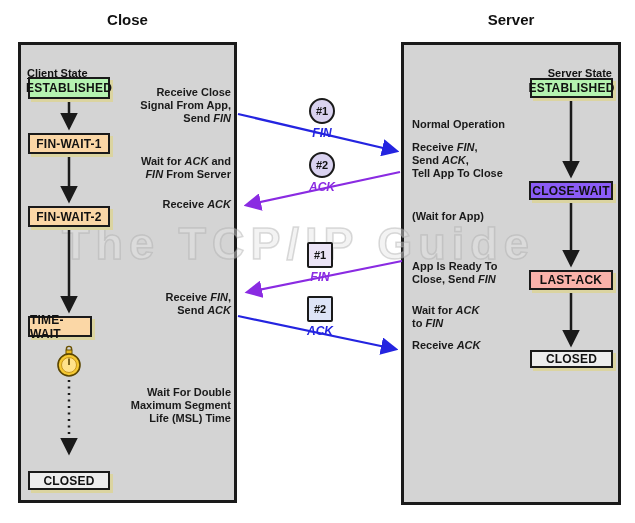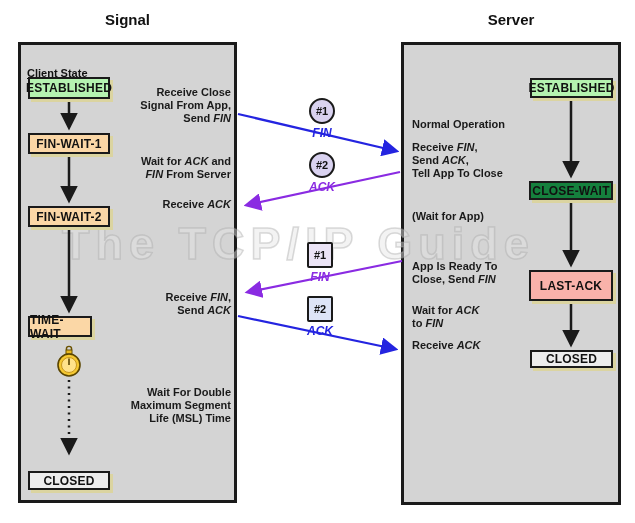--- a/index.html
+++ b/index.html
@@ -30,21 +30,21 @@
     position:absolute;left:62px;top:218px;font-weight:bold;font-size:45px;letter-spacing:6px;white-space:nowrap;
     color:rgba(228,228,228,0.45);-webkit-text-stroke:1.5px rgba(166,166,166,0.40);
   }
   svg.layer{position:absolute;left:0;top:0;pointer-events:none;}
 </style>
 </head>
 <body>
 
 <div id="stage">
 
-  <div class="title" style="left:18px;top:11px;width:219px;">Signal</div>
+  <div class="title" style="left:18px;top:11px;width:219px;">Close</div>
   <div class="title" style="left:401px;top:11px;width:220px;">Server</div>
 
   <div class="panel" style="left:18px;top:42px;width:219px;height:461px;"></div>
   <div class="panel" style="left:401px;top:42px;width:220px;height:463px;"></div>
 
   <div id="watermark">The TCP/IP Guide</div>
 
   <svg class="layer" width="635" height="523" viewBox="0 0 635 523">
     <defs>
       <marker id="mblack" viewBox="0 0 10 10" refX="8" refY="5" markerWidth="7" markerHeight="7" orient="auto-start-reverse">
@@ -94,24 +94,25 @@
 Send </span><span class="it">FIN</span></div>
   <div class="note r" style="left:86px;top:155px;width:145px;"><span>Wait for </span><span class="it">ACK</span><span> and
 </span><span class="it">FIN</span><span> From Server</span></div>
   <div class="note r" style="left:86px;top:198px;width:145px;"><span>Receive </span><span class="it">ACK</span></div>
   <div class="note r" style="left:86px;top:291px;width:145px;"><span>Receive </span><span class="it">FIN</span><span>,
 Send </span><span class="it">ACK</span></div>
   <div class="note r" style="left:86px;top:386px;width:145px;"><span>Wait For Double
 Maximum Segment
 Life (MSL) Time</span></div>
 
+  <div class="heading" style="left:480px;top:51px;width:132px;text-align:right;">Server State</div>
 
   <div class="state" style="left: 530px; top: 78px; width: 83px; height: 20px; background-color: rgb(181, 242, 176);">ESTABLISHED</div>
-  <div class="state" style="left: 529px; top: 181px; width: 84px; height: 19px; background-color: #15803d;">CLOSE-WAIT</div>
-  <div class="state" style="left: 529px; top: 270px; width: 84px; height: 31px; background-color: rgb(249, 178, 170);">LAST-ACK</div>
+  <div class="state" style="left: 529px; top: 181px; width: 84px; height: 19px; background-color: #8b5cf6;">CLOSE-WAIT</div>
+  <div class="state" style="left: 529px; top: 270px; width: 84px; height: 20px; background-color: rgb(249, 178, 170);">LAST-ACK</div>
   <div class="state" style="left: 530px; top: 350px; width: 83px; height: 18px; background-color: rgb(237, 237, 237);">CLOSED</div>
 
   <div class="note" style="left:412px;top:118px;width:118px;"><span>Normal Operation</span></div>
   <div class="note" style="left:412px;top:141px;width:118px;"><span>Receive </span><span class="it">FIN</span><span>,
 Send </span><span class="it">ACK</span><span>,
 Tell App To Close</span></div>
   <div class="note" style="left:412px;top:210px;width:118px;"><span>(Wait for App)</span></div>
   <div class="note" style="left:412px;top:247px;width:118px;margin-top:13px;"><span>App Is Ready To
 Close, Send </span><span class="it">FIN</span></div>
   <div class="note" style="left:412px;top:304px;width:118px;"><span>Wait for </span><span class="it">ACK</span><span>

